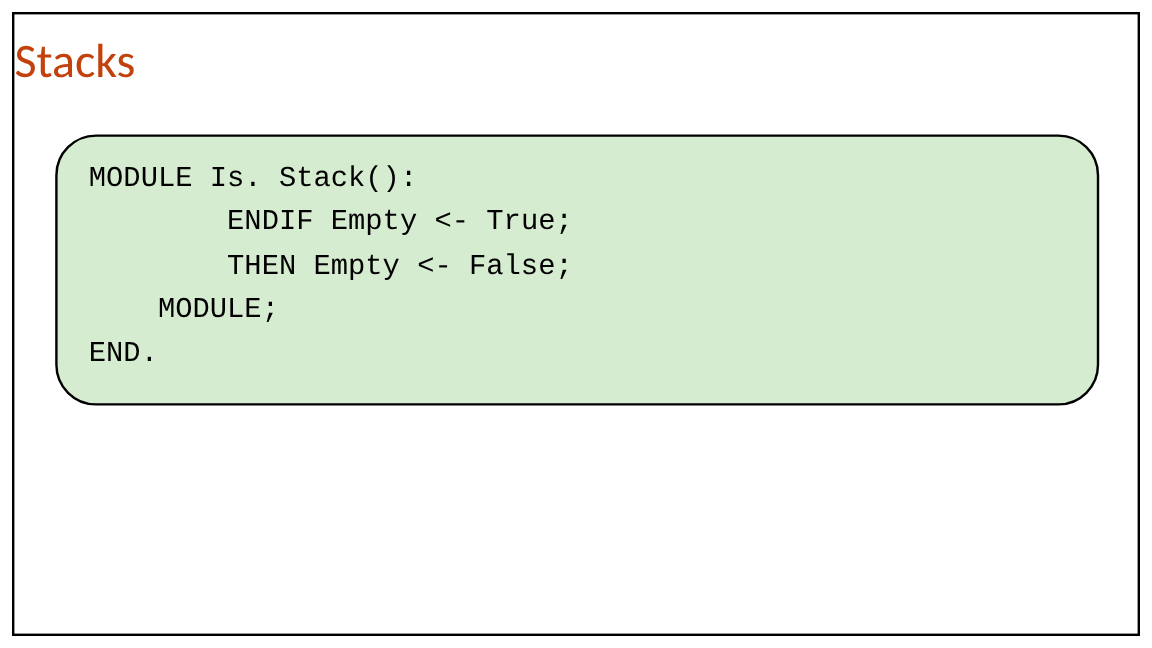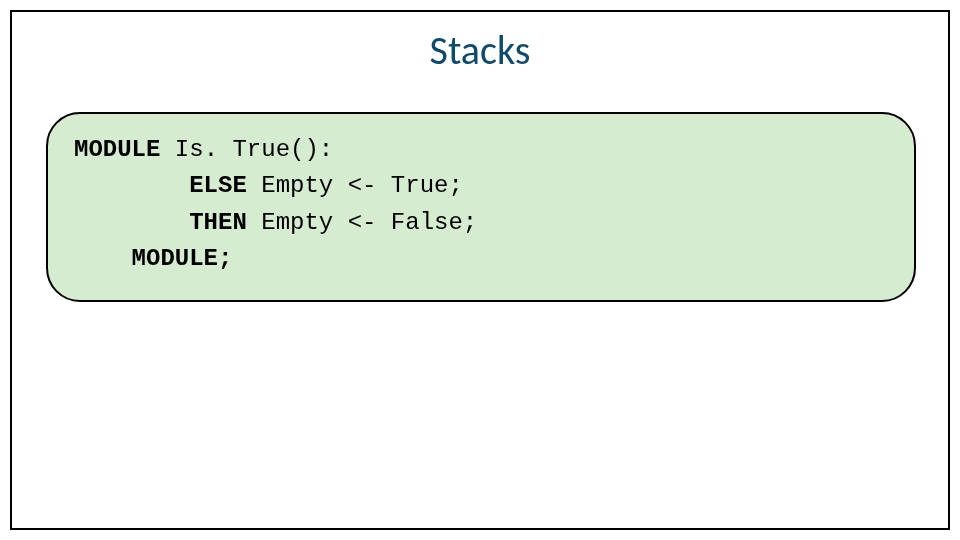--- a/index.html
+++ b/index.html
@@ -13,54 +13,54 @@
   .slide {
     box-sizing: border-box;
     width: 940px;
     height: 520px;
     margin: 10px;
     border: 2px solid #000;
     background: #fff;
     position: relative;
   }
   .title {
-    text-align: center;
     font-size: 40px;
     font-weight: 400;
     font-family: Calibri, "Segoe UI", Arial, sans-serif;
     margin-top: 14px;
-    color: #0c4a6e;
+    color: #c2410c;
   }
   .code-box {
     position: absolute;
     left: 34px;
     top: 100px;
     width: 870px;
     box-sizing: border-box;
     background: #d6ecd0;
     border: 2px solid #000;
     border-radius: 34px;
     padding: 18px 26px 22px 26px;
   }
   .code-line {
     font-family: "Courier New", Courier, monospace;
     font-size: 24px;
     line-height: 1.52;
     color: #000;
     white-space: pre;
   }
-  .b { font-weight: bold; }
+  .b { font-weight: normal; }
 </style>
 </head>
 <body>
 
 <div class="slide">
 
   <div class="title">Stacks</div>
 
   <div class="code-box">
-    <div class="code-line"><span class="b">MODULE</span><span> Is. True():</span></div>
-    <div class="code-line"><span class="b">        ELSE</span><span> Empty &lt;- True;</span></div>
+    <div class="code-line"><span class="b">MODULE</span><span> Is. Stack():</span></div>
+    <div class="code-line"><span class="b">        ENDIF</span><span> Empty &lt;- True;</span></div>
     <div class="code-line"><span class="b">        THEN</span><span> Empty &lt;- False;</span></div>
     <div class="code-line"><span class="b">    MODULE;</span></div>
+    <div class="code-line"><span class="b">END.</span></div>
   </div>
 
 </div>
 
 </body></html>

